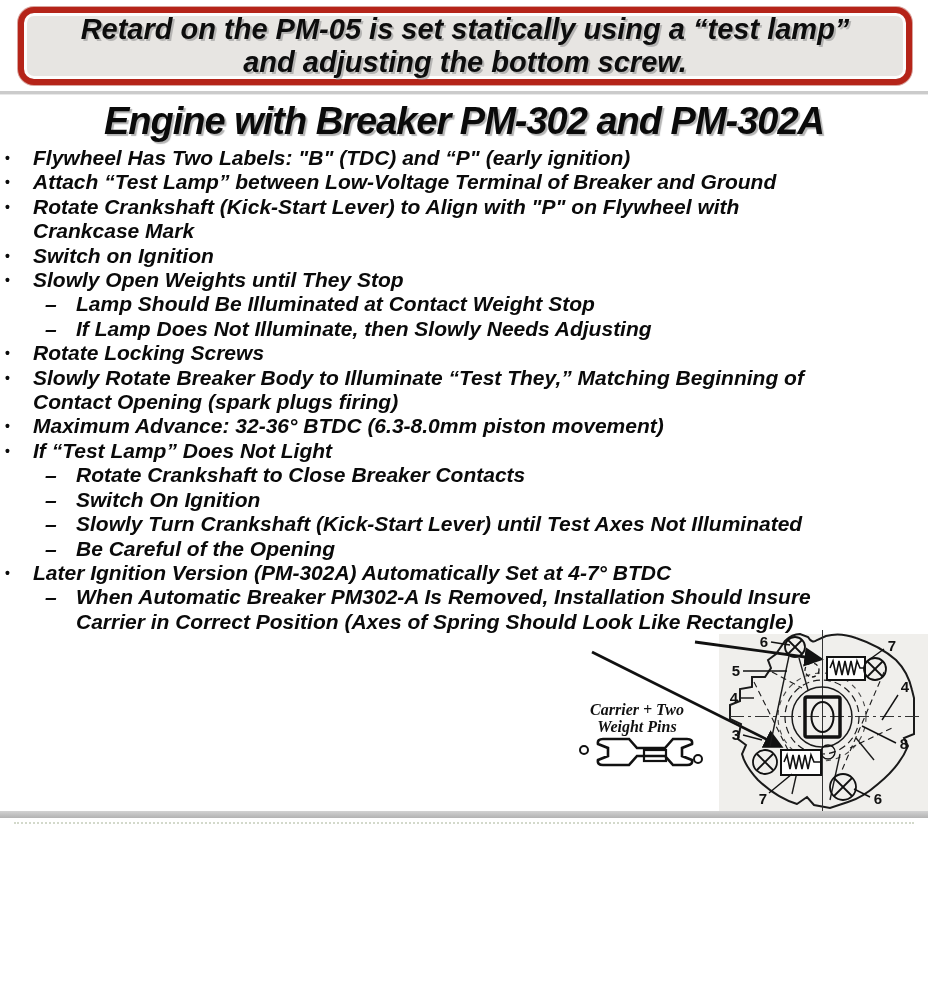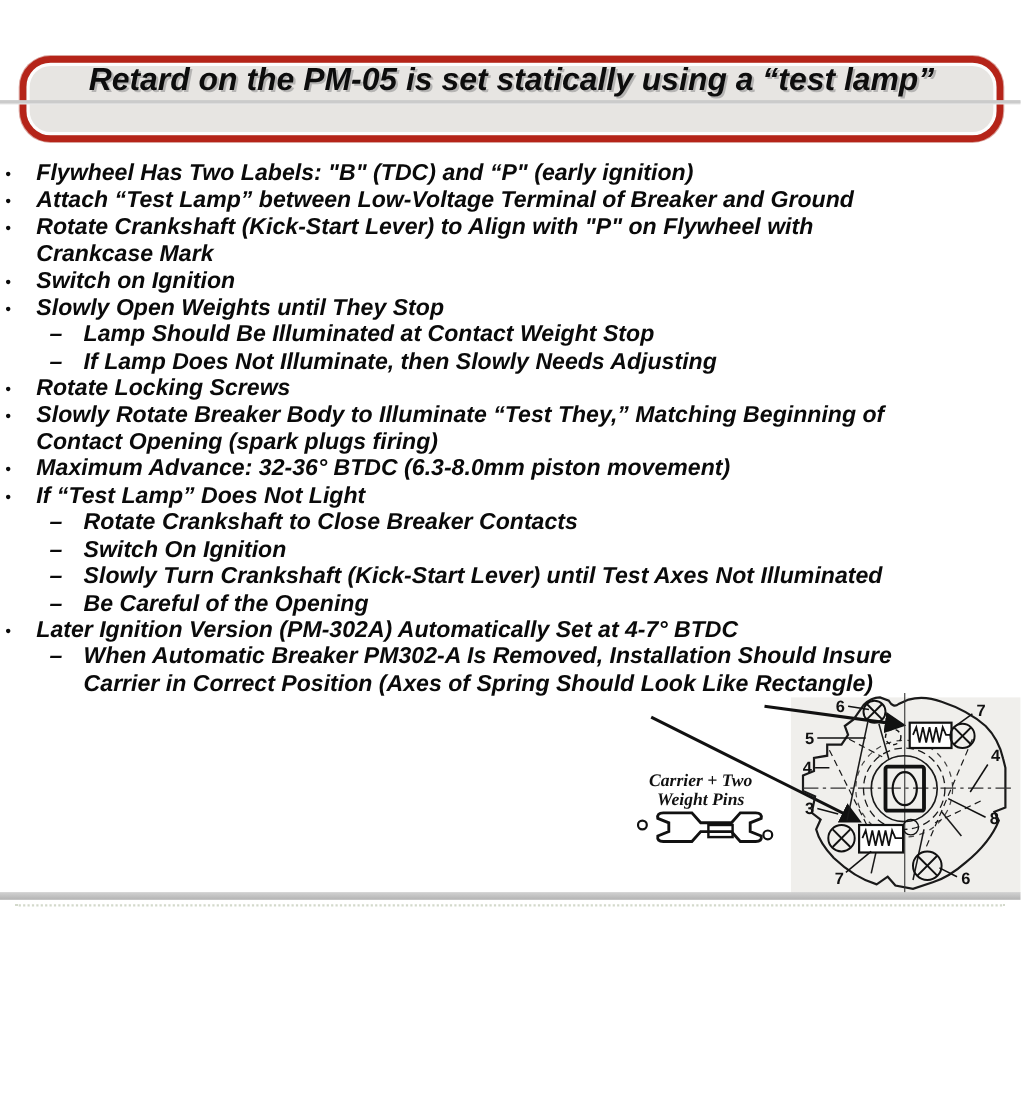--- a/index.html
+++ b/index.html
@@ -6,23 +6,23 @@
   html,body { background:#ffffff; }
   .page {
     position:relative; width:928px; height:1000px;
     background:#ffffff; overflow:hidden;
     font-family:"Liberation Sans", sans-serif;
   }
   
   .banner {
     position:absolute; left:18px; top:7px; width:894px; height:78px;
     background:#e7e5e2;
-    border:6px solid #b52419; border-radius:28px;
+    border:6px solid #b52419; border-radius:16px;
     box-shadow: inset 0 0 0 3px #fdfdfd, 0 0 0 1px #d9a49e;
-    display:flex; flex-direction:column; align-items:center; margin-top:44px;
+    display:flex; flex-direction:column; align-items:center; justify-content:center;
   }
   .banner .bline {
     font-size:29px; line-height:33px; font-weight:bold; font-style:italic;
     color:#0d0d0d; text-shadow:2px 2px 0 rgba(140,140,140,.55);
     white-space:pre;
   }
   .top-rule {
     position:absolute; left:0; top:91px; width:928px; height:3px;
     background:#cbcbcb; box-shadow:0 1px 0 #e8e8e8;
   }
@@ -64,24 +64,26 @@
     border-top:2px dotted rgba(175,185,160,.55);
   }
 </style>
 </head>
 <body>
 
 <div class="page">
 
   <div class="banner">
     <div class="bline">Retard on the PM-05 is set statically using a “test lamp”</div>
+    <div class="bline">and adjusting the bottom screw.</div>
   </div>
 
   <div class="top-rule"></div>
 
+  <div class="title">Engine with Breaker PM-302 and PM-302A</div>
 
   <div class="list">
     <div class="li l1"><span class="mk">•</span><span class="tx">Flywheel Has Two Labels: "B" (TDC) and “P" (early ignition)</span></div>
     <div class="li l1"><span class="mk">•</span><span class="tx">Attach “Test Lamp” between Low-Voltage Terminal of Breaker and Ground</span></div>
     <div class="li l1"><span class="mk">•</span><span class="tx">Rotate Crankshaft (Kick-Start Lever) to Align with "P" on Flywheel with
 Crankcase Mark</span></div>
     <div class="li l1"><span class="mk">•</span><span class="tx">Switch on Ignition</span></div>
     <div class="li l1"><span class="mk">•</span><span class="tx">Slowly Open Weights until They Stop</span></div>
     <div class="li l2"><span class="mk">–</span><span class="tx">Lamp Should Be Illuminated at Contact Weight Stop</span></div>
     <div class="li l2"><span class="mk">–</span><span class="tx">If Lamp Does Not Illuminate, then Slowly Needs Adjusting</span></div>

